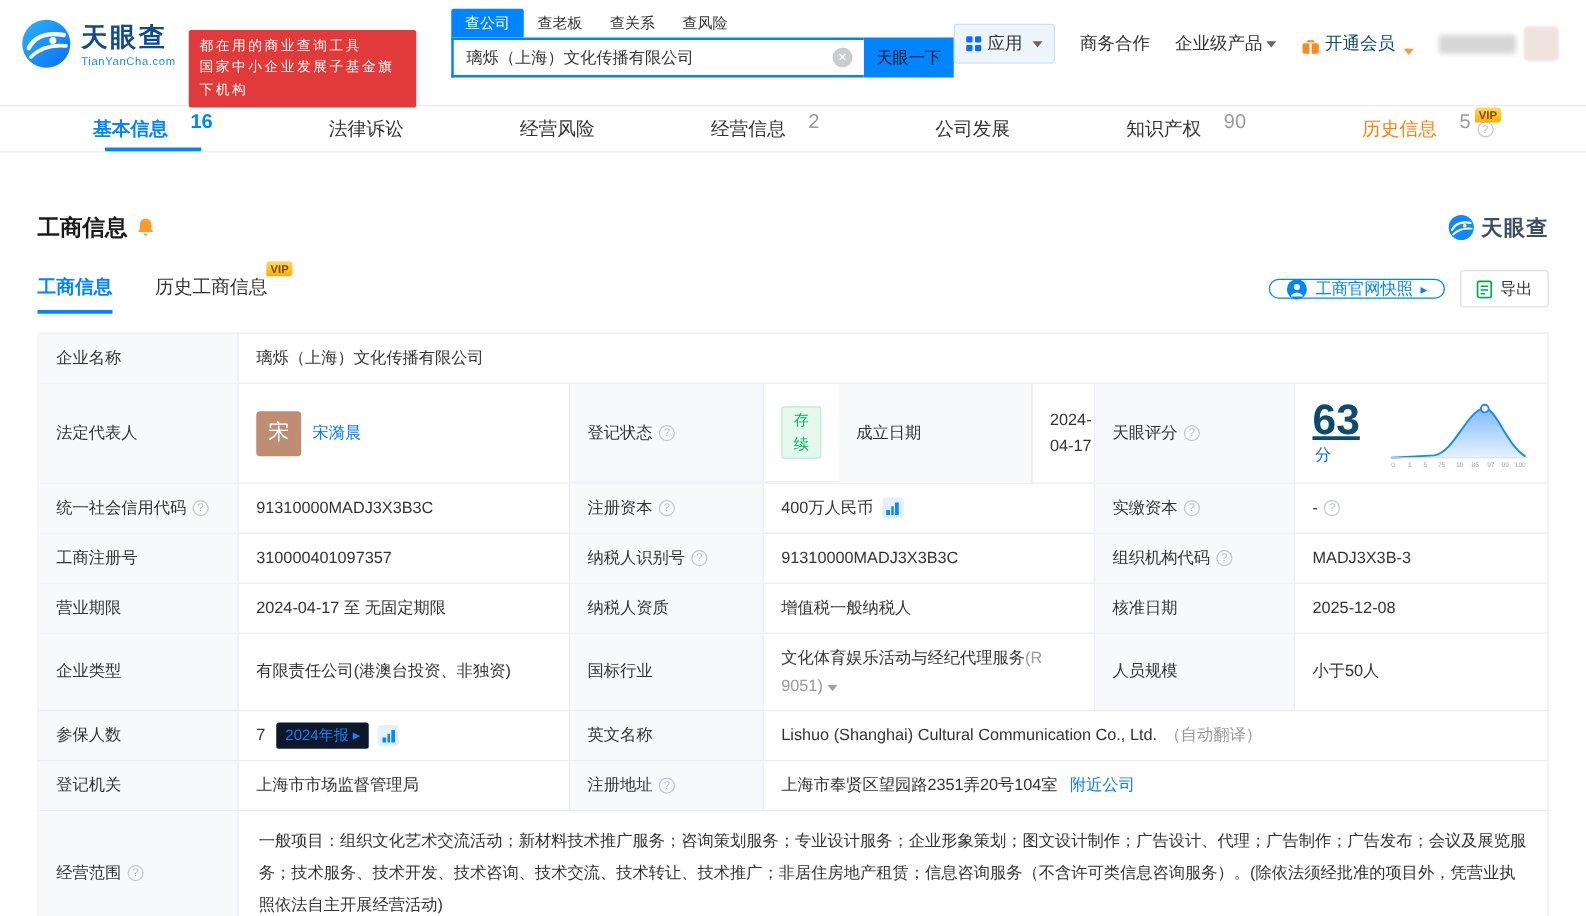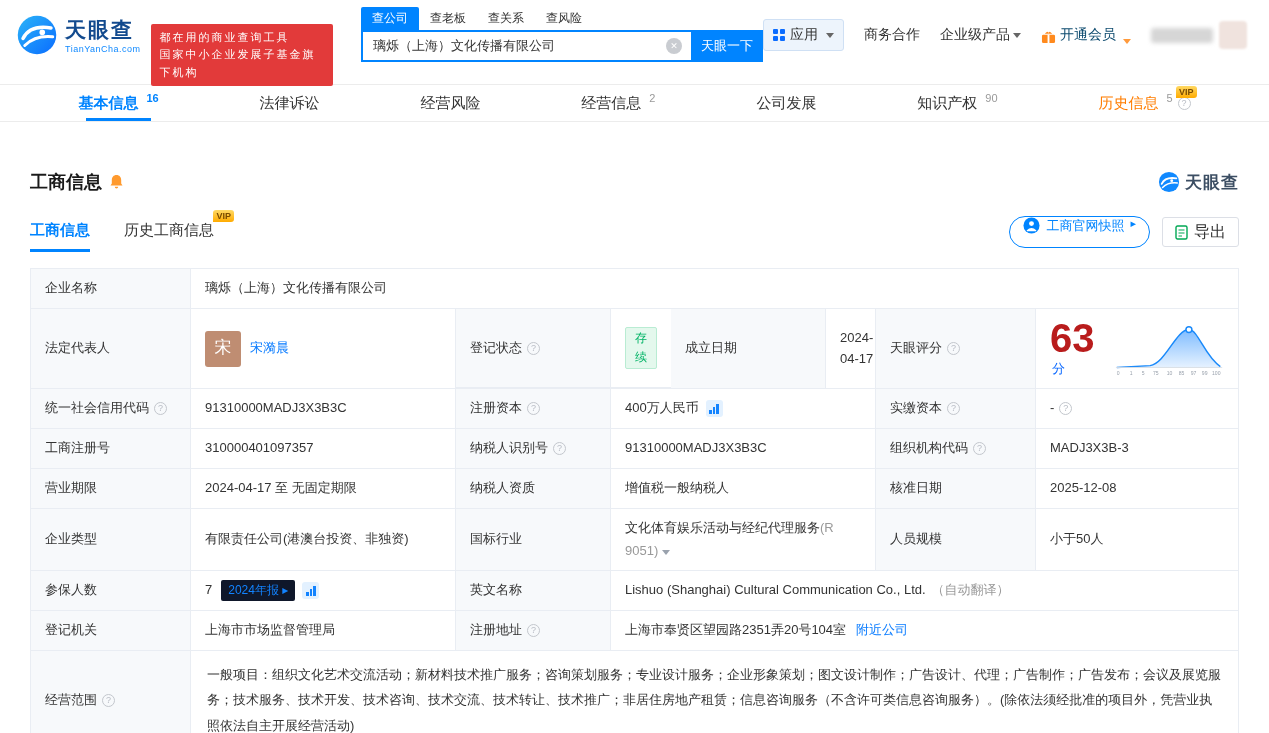--- a/index.html
+++ b/index.html
@@ -18,40 +18,40 @@
   .search-wrap { margin-left: 28px; }
   .search-tabs { display: flex; align-items: flex-end; gap: 0; height: 22px; }
   .search-tab { font-size: 12px; color: #333; padding: 3px 11px; cursor: pointer; }
   .search-tab.active { background: #0084ff; color: #fff; border-radius: 2px 2px 0 0; }
   .search-row { display: flex; }
   .search-box { position: relative; width: 330px; }
   .search-box input { width: 100%; height: 32px; border: 2px solid #0084ff; border-right: none;
     padding: 0 30px 0 10px; font-size: 13px; color: #333; outline: none; font-family: inherit; }
   .clear-ic { position: absolute; right: 9px; top: 8px; width: 16px; height: 16px; border-radius: 50%;
     background: #c9ccd1; color: #fff; font-size: 9px; line-height: 16px; text-align: center; cursor: pointer; }
-  .search-btn { width: 72px; height: 32px; background: #0084ff; color: #ffffff; border: none;
+  .search-btn { width: 72px; height: 32px; background: #0084ff; color: #0f172a; border: none;
     font-size: 13px; cursor: pointer; font-family: inherit; }
   .hnav { margin-left: auto; display: flex; align-items: center; gap: 20px; font-size: 14px; white-space: nowrap; }
   .apps-btn { display: flex; align-items: center; gap: 5px; background: #edf4fc; border: 1px solid #cfe0f4;
     padding: 6px 9px; border-radius: 3px; cursor: pointer; }
   .grid-ic { width: 12px; height: 12px; display: grid; grid-template-columns: 5px 5px; grid-template-rows: 5px 5px; gap: 2px; }
   .grid-ic i { background: #0b6cff; border-radius: 1px; }
   .caret { display: inline-block; width: 0; height: 0; border-left: 4px solid transparent;
     border-right: 4px solid transparent; border-top: 5px solid #666; margin-left: 3px; }
   .vip-link { color: #0c4a6e; display: flex; align-items: flex-end; gap: 4px; cursor: pointer; }
   .vip-link .caret { border-top-color: #ff9a3c; }
   .hnav-item { cursor: pointer; display: flex; align-items: center; }
   .user { display: flex; align-items: center; gap: 6px; }
   .blur-name { width: 62px; height: 15px; background: #d6d6d6; border-radius: 3px; filter: blur(2px); }
   .avatar-sq { width: 28px; height: 28px; border-radius: 4px; background: #f0e3de; filter: blur(1px); }
   
   .tabbar { margin-top: 14px; height: 38px; border-top: 1px solid #ececec; border-bottom: 1px solid #ececec;
     display: flex; align-items: stretch; justify-content: space-around; padding: 0 28px; }
   .ptab { position: relative; display: flex; align-items: center; font-size: 15px; cursor: pointer; color: #333; }
-  .ptab .cnt { font-size: 11px; color: #999; margin-left: 8px; vertical-align: super; position: relative; top: -5px; text-align: center; }
+  .ptab .cnt { font-size: 16px; color: #999; margin-left: 18px; vertical-align: super; position: relative; top: -5px; text-align: center; }
   .ptab.active { color: #0084ff; font-weight: bold; }
   .ptab.active .cnt { color: #0084ff; }
   .ptab.active::after { content: ""; position: absolute; left: 10%; right: 10%; bottom: 0; height: 3px; background: #0084ff; }
   .ptab.orange { color: #ff7d00; }
   .vip-badge { background: linear-gradient(180deg,#ffd964,#ffab00); color: #7a4b00; font-size: 9px; font-weight: bold;
     padding: 0 3px; border-radius: 3px 3px 3px 0; line-height: 12px; }
   .ptab .vip-badge { position: absolute; top: 1px; right: -6px; }
   .qi { display: inline-block; width: 13px; height: 13px; border: 1px solid #c3c7cd; border-radius: 50%;
     color: #b8bcc4; font-size: 9px; line-height: 11px; text-align: center; margin-left: 5px; cursor: pointer; flex: none; }
   .qi::before { content: "?"; }
@@ -60,25 +60,25 @@
   .sec-head { margin-top: 48px; display: flex; align-items: center; justify-content: space-between; }
   .sec-title { display: flex; align-items: center; gap: 7px; font-size: 18px; font-weight: bold; color: #1a1a1a; }
   .mini-logo { display: flex; align-items: center; gap: 5px; }
   .mini-logo .t { font-size: 17px; font-weight: bold; color: #3c4e63; letter-spacing: 1px; }
   .subtab-row { margin-top: 22px; display: flex; align-items: center; }
   .subtab { position: relative; font-size: 15px; color: #333; margin-right: 34px; cursor: pointer; padding-bottom: 12px; }
   .subtab.active { color: #0084ff; font-weight: bold; }
   .subtab.active::after { content: ""; position: absolute; left: 0; right: 0; bottom: 0; height: 3px; background: #0084ff; }
   .subtab .vip-badge { position: absolute; top: -11px; right: -20px; }
   .sub-actions { margin-left: auto; display: flex; gap: 12px; align-items: center; padding-bottom: 8px; }
-  .snap-btn { display: flex; align-items: flex-start; gap: 6px; height: 32px; padding: 0 13px; border: 1px solid #0084ff;
+  .snap-btn { display: flex; align-items: center; gap: 6px; height: 16px; padding: 0 13px; border: 1px solid #0084ff;
     color: #0084ff; border-radius: 16px; font-size: 13px; cursor: pointer; background: #fff; }
   .snap-btn .arr { font-size: 11px; }
   .export-btn { display: flex; align-items: center; gap: 6px; height: 30px; padding: 0 12px; border: 1px solid #dcdfe6;
-    border-radius: 3px; font-size: 16px; color: #333; cursor: pointer; background: #fff; }
+    border-radius: 3px; font-size: 13px; color: #333; cursor: pointer; background: #fff; }
   
   .tbl { margin-top: 12px; border: 1px solid #e9edf3; }
   .trow { display: flex; border-bottom: 1px solid #e9edf3; min-height: 40px; align-items: stretch; }
   .trow:last-child { border-bottom: none; }
   .cell { display: flex; align-items: center; padding: 6px 14px; border-right: 1px solid #e9edf3; line-height: 1.55; }
   .cell.last { border-right: none; }
   .lbl { background: #f7f9fb; color: #333; }
   .w1 { width: 160px; flex: none; } .w2 { width: 265px; flex: none; } .w3 { width: 155px; flex: none; }
   .w4 { width: 265px; flex: none; } .w5 { width: 160px; flex: none; } .w6 { flex: 1; border-right: none; }
   .span-rest { flex: 1; border-right: none; }
@@ -93,21 +93,21 @@
     display: flex; align-items: center; justify-content: center; margin-right: 9px; flex: none; }
   .ic-box { width: 17px; height: 17px; background: #e3f1ff; border-radius: 3px; margin-left: 7px;
     display: inline-flex; align-items: flex-end; justify-content: center; gap: 1px; padding: 3px 3px; cursor: pointer; }
   .ic-box i { display: block; width: 2.5px; background: #1283ff; }
   .yr-badge { background: #0f172a; color: #1283ff; font-size: 12px; padding: 1px 7px; border-radius: 2px;
     margin-left: 9px; cursor: pointer; white-space: nowrap; }
   .gray { color: #999; }
   .chev { display: inline-block; width: 0; height: 0; border-left: 4px solid transparent; border-right: 4px solid transparent;
     border-top: 5px solid #9aa2ad; margin-left: 4px; cursor: pointer; }
   .score-cell { gap: 10px; }
-  .score-num { font-size: 40px; font-weight: bold; color: #b91c1c; line-height: 1; }
+  .score-num { font-size: 34px; font-weight: bold; color: #0c4a6e; line-height: 1; text-decoration: underline; }
   .score-unit { font-size: 13px; color: #0b69ff; margin-left: 2px; }
   .scope-val { display: block; padding: 11px 16px; line-height: 1.95; }
   .two-line { line-height: 1.7; }
 </style>
 </head>
 <body>
 
 <div class="header">
   <div class="logo">
     <svg width="42" height="42" viewBox="0 0 48 48">

